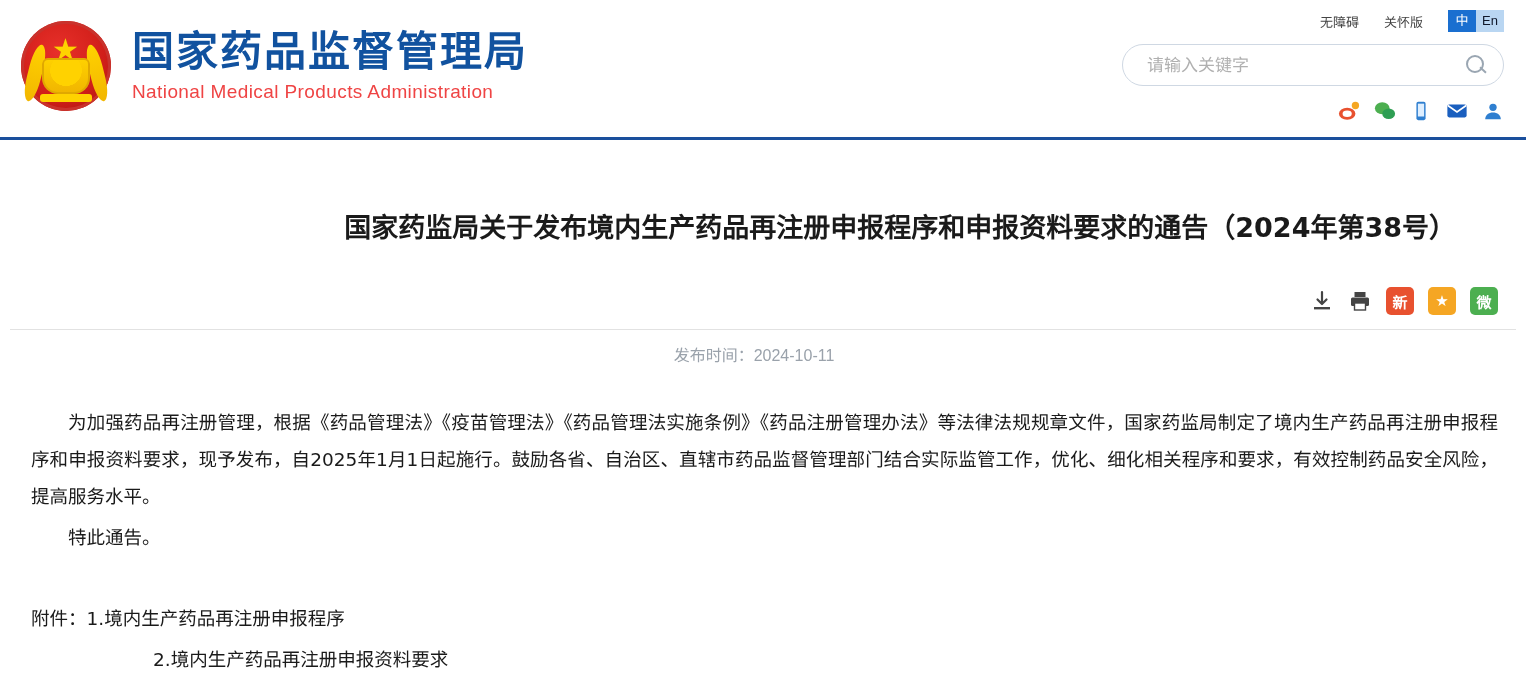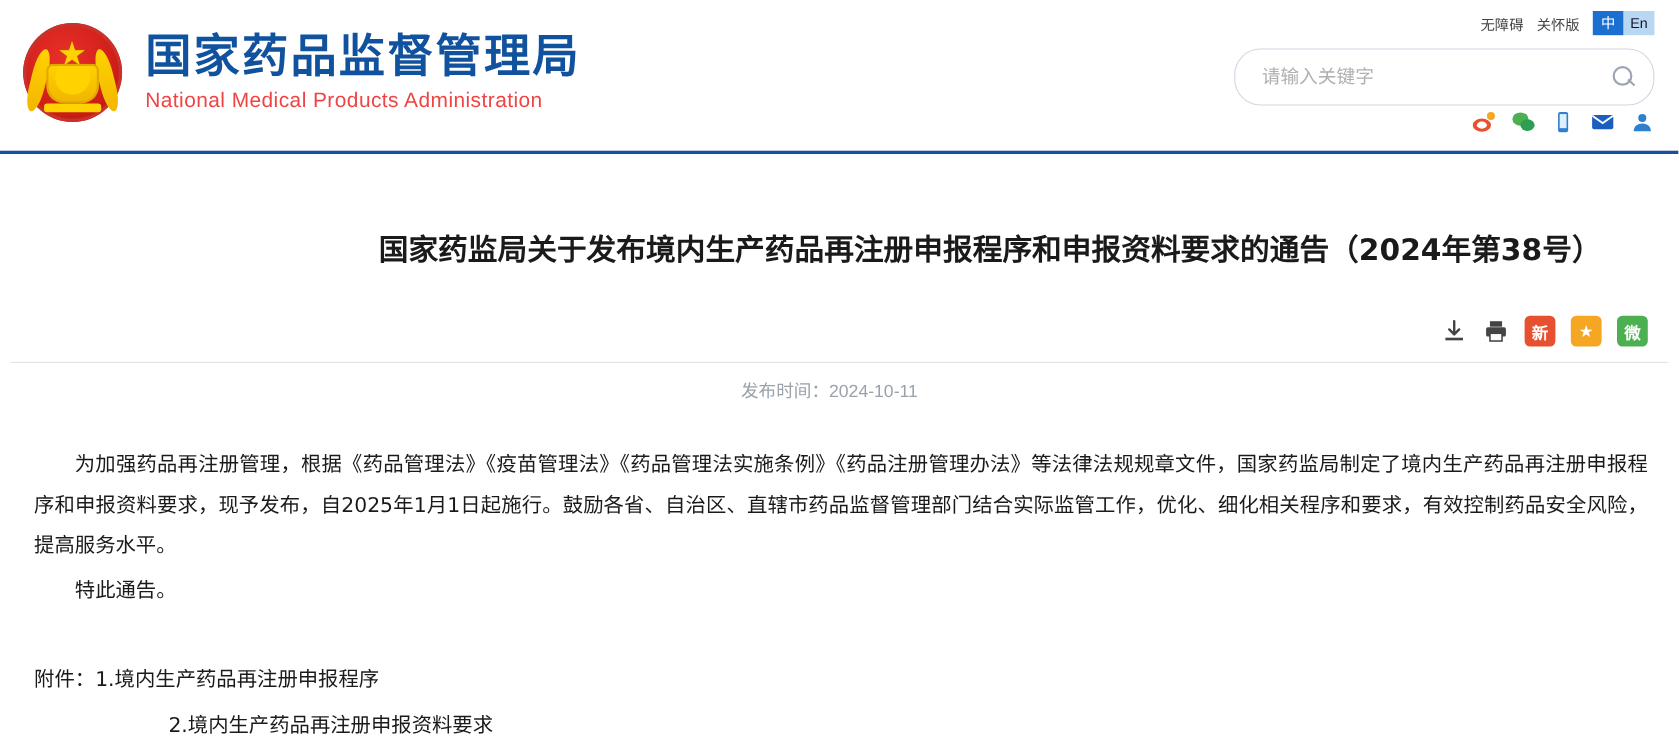--- a/index.html
+++ b/index.html
@@ -89,40 +89,40 @@
     margin-top: 6px;
     font-weight: 500;
   }
 
   
   .util {
     position: absolute;
     right: 22px; top: 10px;
     display: flex;
     align-items: center;
-    gap: 12px;
+    gap: 25px;
     font-size: 13px;
     color: #444;
   }
   .util a { color: #444; text-decoration: none; }
   .langbox { display: flex; }
   .langbox span {
     display: inline-block;
     width: 28px; height: 22px;
     line-height: 22px;
     text-align: center;
     font-size: 13px;
   }
   .lang-cn { background: #1a6fd0; color: #fff; }
   .lang-en { background: #b9d6f2; color: #0f172a; }
 
   .searchwrap {
     position: absolute;
     right: 22px; top: 44px;
-    width: 382px; height: 52px;
+    width: 382px; height: 42px;
     border: 1px solid #cfd8e3;
     border-radius: 24px;
     background: #fff;
     display: flex;
     align-items: center;
     padding: 0 16px 0 22px;
   }
   .searchwrap input {
     flex: 1;
     border: none;

